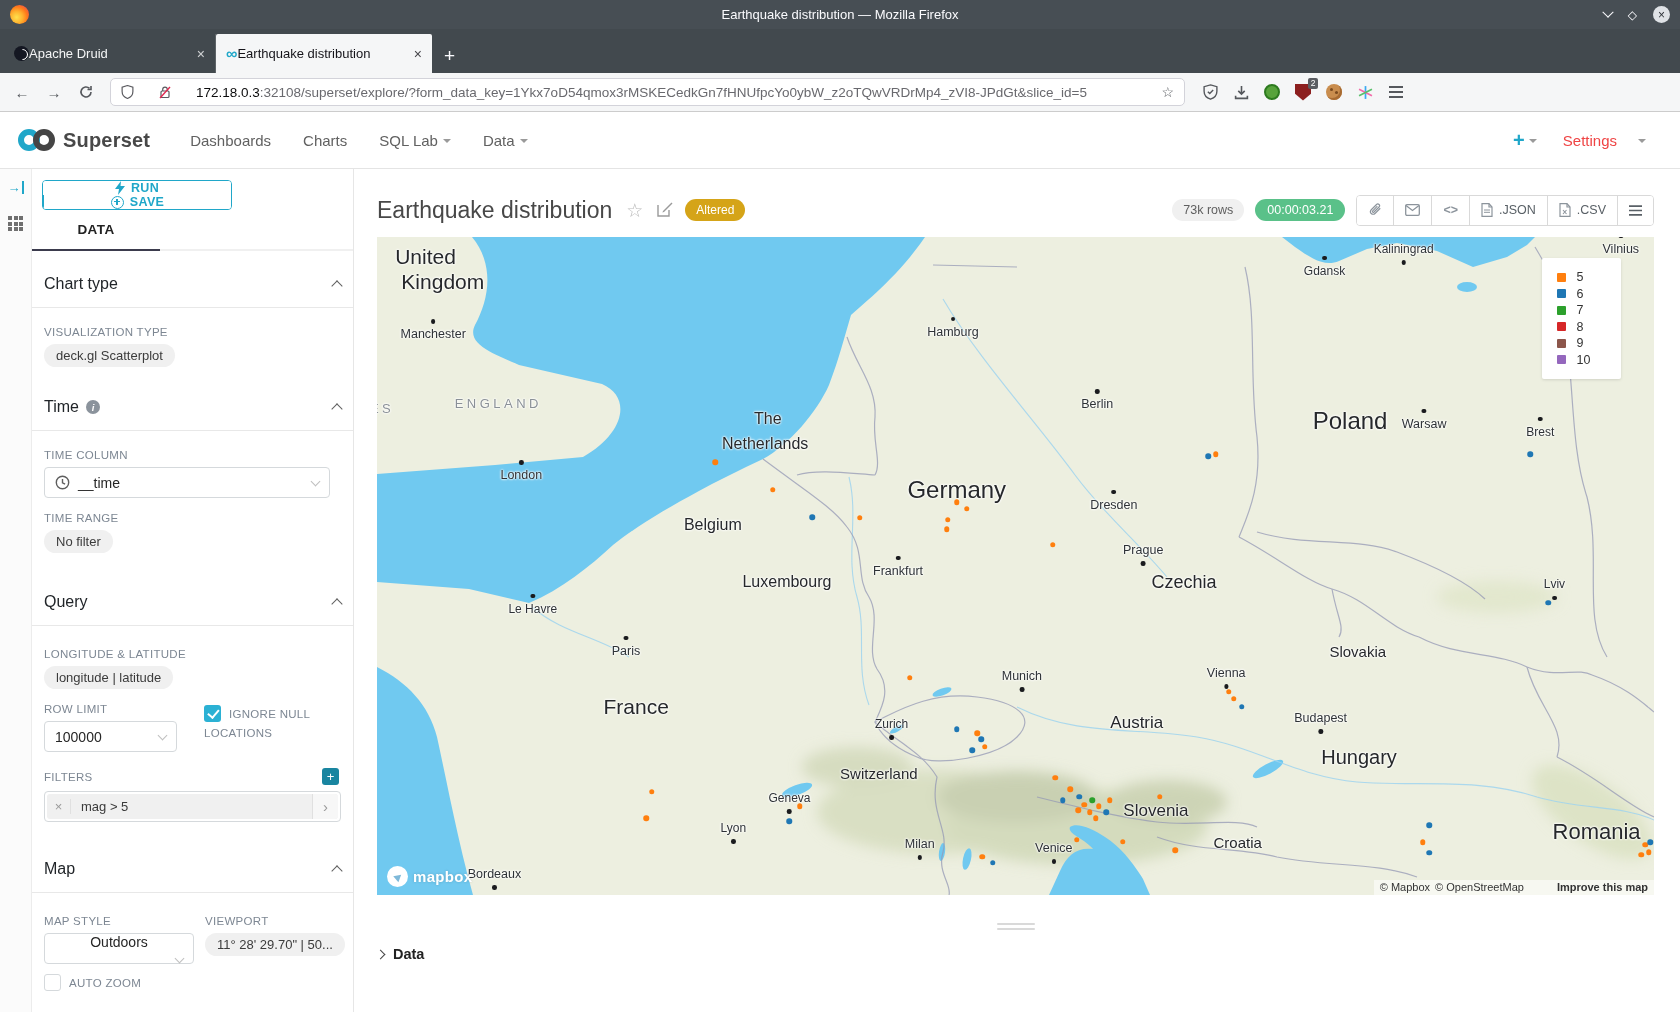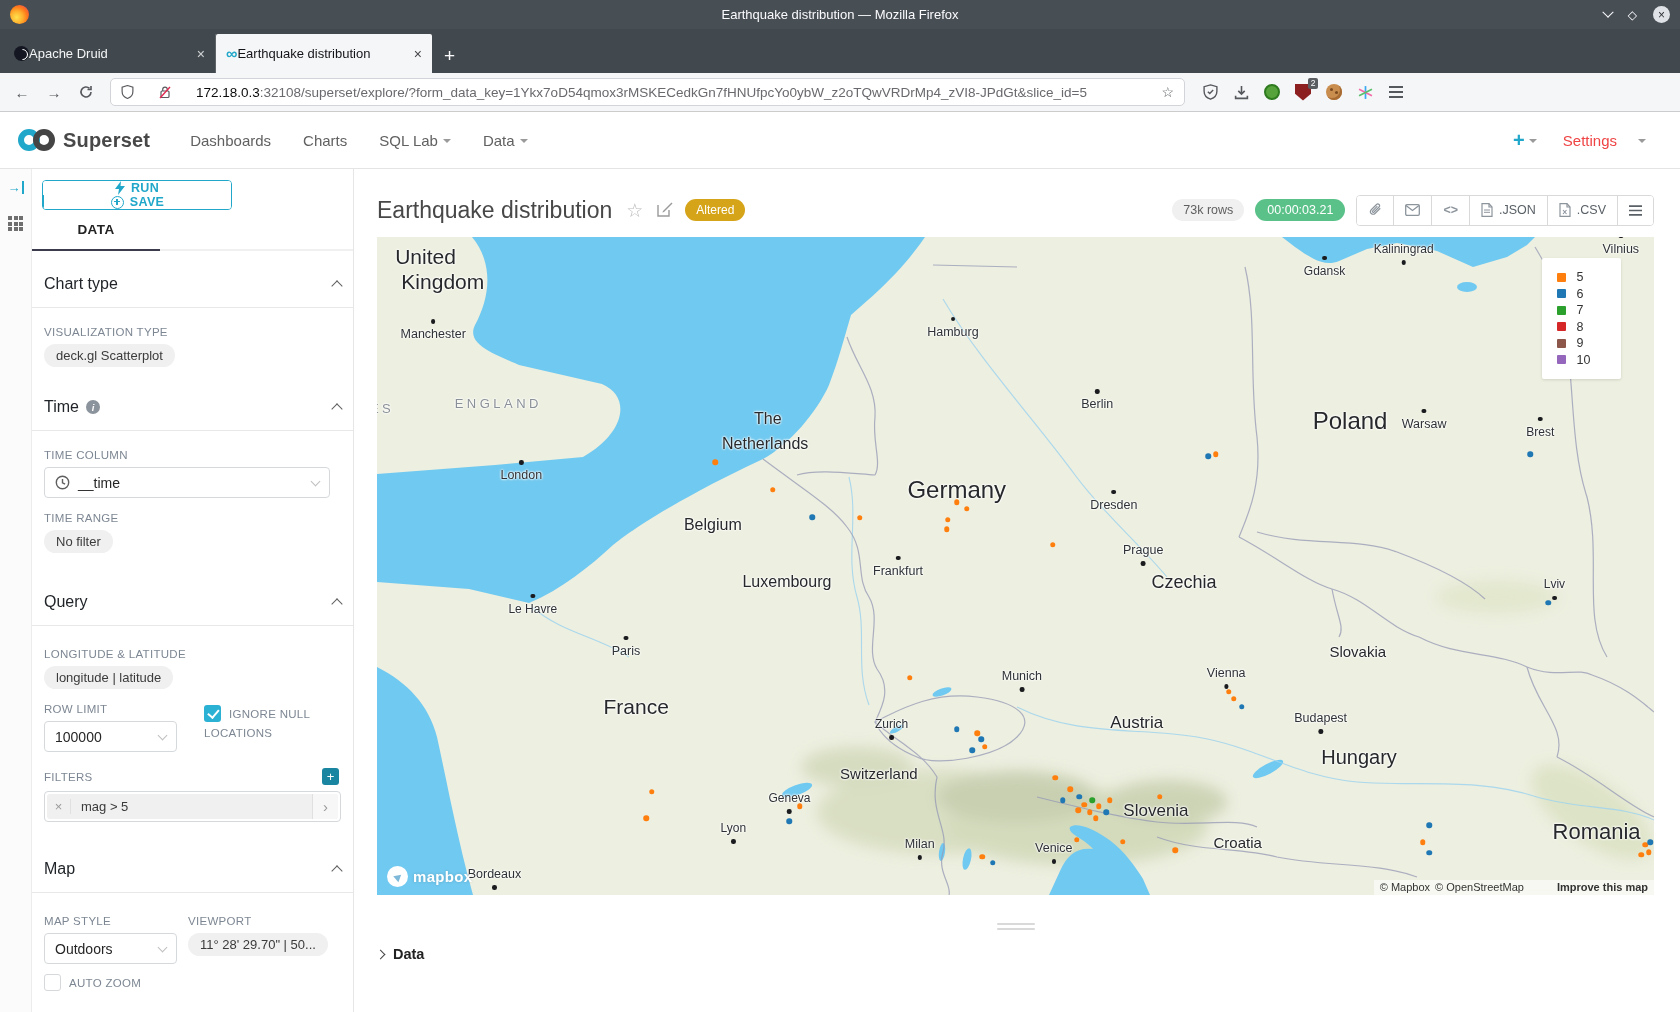--- a/index.html
+++ b/index.html
@@ -364,21 +364,21 @@
       </div>
 
       <div class="psec-h" style="margin-top:36px;">
         <span>Map</span>
           <span class="chev up"></span>
       </div>
       <div class="psec-div"></div>
       <div class="two-col" style="margin-top:22px;">
         <div>
           <div class="plabel">MAP STYLE</div>
-          <div class="pselect" style="width:133px;">
+          <div class="pselect" style="width:150px;flex-direction:column;">
             <span>Outdoors</span>
             <span class="sel-caret"></span>
           </div>
           <div style="display:flex; align-items:center; gap:8px; margin:10px 0 0 12px;">
             <span class="cb empty"></span>
             <span class="cb-label">AUTO ZOOM</span>
           </div>
         </div>
         <div style="margin-left:11px;">
           <div class="plabel" style="padding:0;">VIEWPORT</div>

